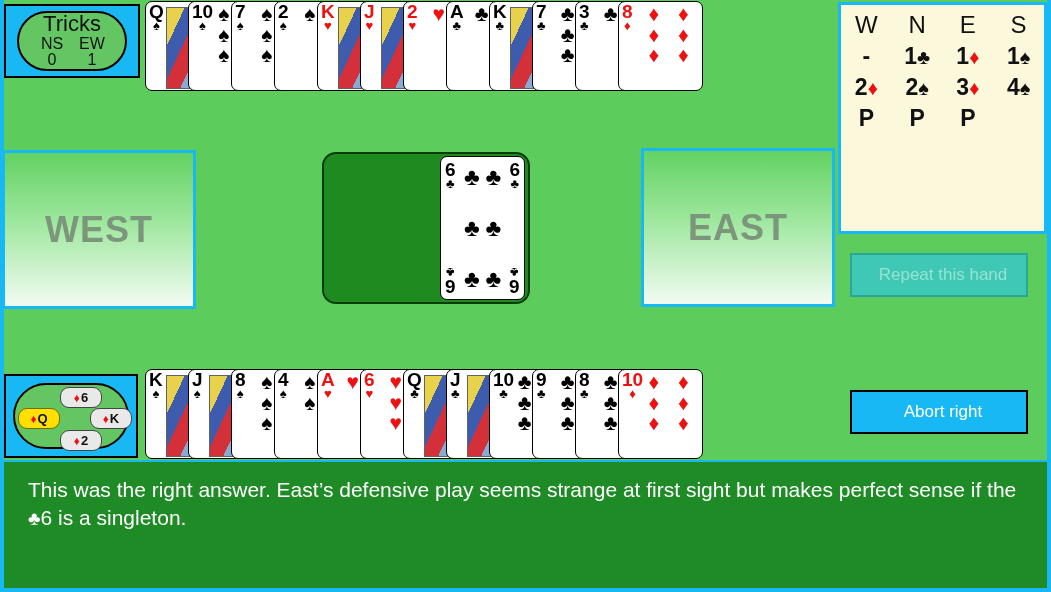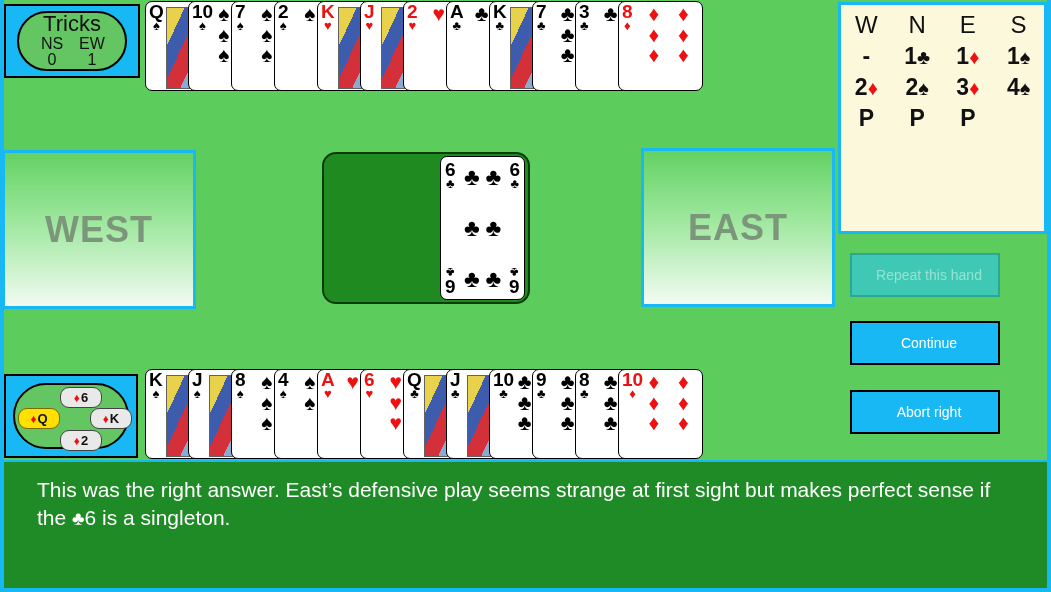--- a/index.html
+++ b/index.html
@@ -124,34 +124,34 @@
   .bid-cell{
     width:25%;text-align:center;font-size:23px;font-weight:bold;color:#111;
     line-height:1.35;white-space:nowrap;
   }
   .bid-cell .s-red{color:#ee1111;font-size:20px;}
   .bid-cell .s-blk{color:#111;font-size:20px;}
   .bid-head{font-size:24px;font-weight:normal;}
   
   #btn-col{position:absolute;left:838px;top:238px;width:209px;height:220px;}
   .btn{
-    position:absolute;left:12px;width:150px;height:44px;
+    position:absolute;left:12px;width:178px;height:44px;
     border:2px solid #000;box-sizing:border-box;
     display:flex;align-items:center;justify-content:center;
-    font-size:14px;color:#fff;background:#18b8f4;padding-left:8px;
+    font-size:17px;color:#fff;background:#18b8f4;padding-left:8px;
   }
   .btn.disabled{background:#3fc9b4;color:#96e2d6;border-color:#2ba795;}
   #btn-repeat{top:15px;}
   #btn-continue{top:83px;}
   #btn-abort{top:152px;}
   
   #message{
     position:absolute;left:4px;top:462px;width:1043px;height:126px;
     background:#1e8b26;box-sizing:border-box;
-    padding:14px 22px 0 33px;
+    padding:14px 22px 0 24px;
     color:#fff;font-size:21px;line-height:1.35;
   }
   #message .ms-club{font-size:19px;}
 </style>
 </head>
 <body>
 
 <div id="table"></div>
 
 <div id="tricks-panel">
@@ -512,19 +512,18 @@
         <div class="bid-cell"><span>P</span></div>
         <div class="bid-cell"><span>P</span></div>
         <div class="bid-cell"><span>P</span></div>
         <div class="bid-cell"><span></span></div>
       </div>
     </div>
 </div>
 
 <div id="btn-col">
   <div class="btn disabled" id="btn-repeat">Repeat this hand</div>
-  <div class="btn" id="btn-continue">Continue</div>
   <div class="btn" id="btn-abort">Abort right</div>
 </div>
 
 <div id="message">
   <span>This was the right answer. East’s defensive play seems strange at first sight but makes perfect sense if the </span><span class="ms-club">♣</span><span>6 is a singleton.</span>
 </div>
 
 </body></html>

